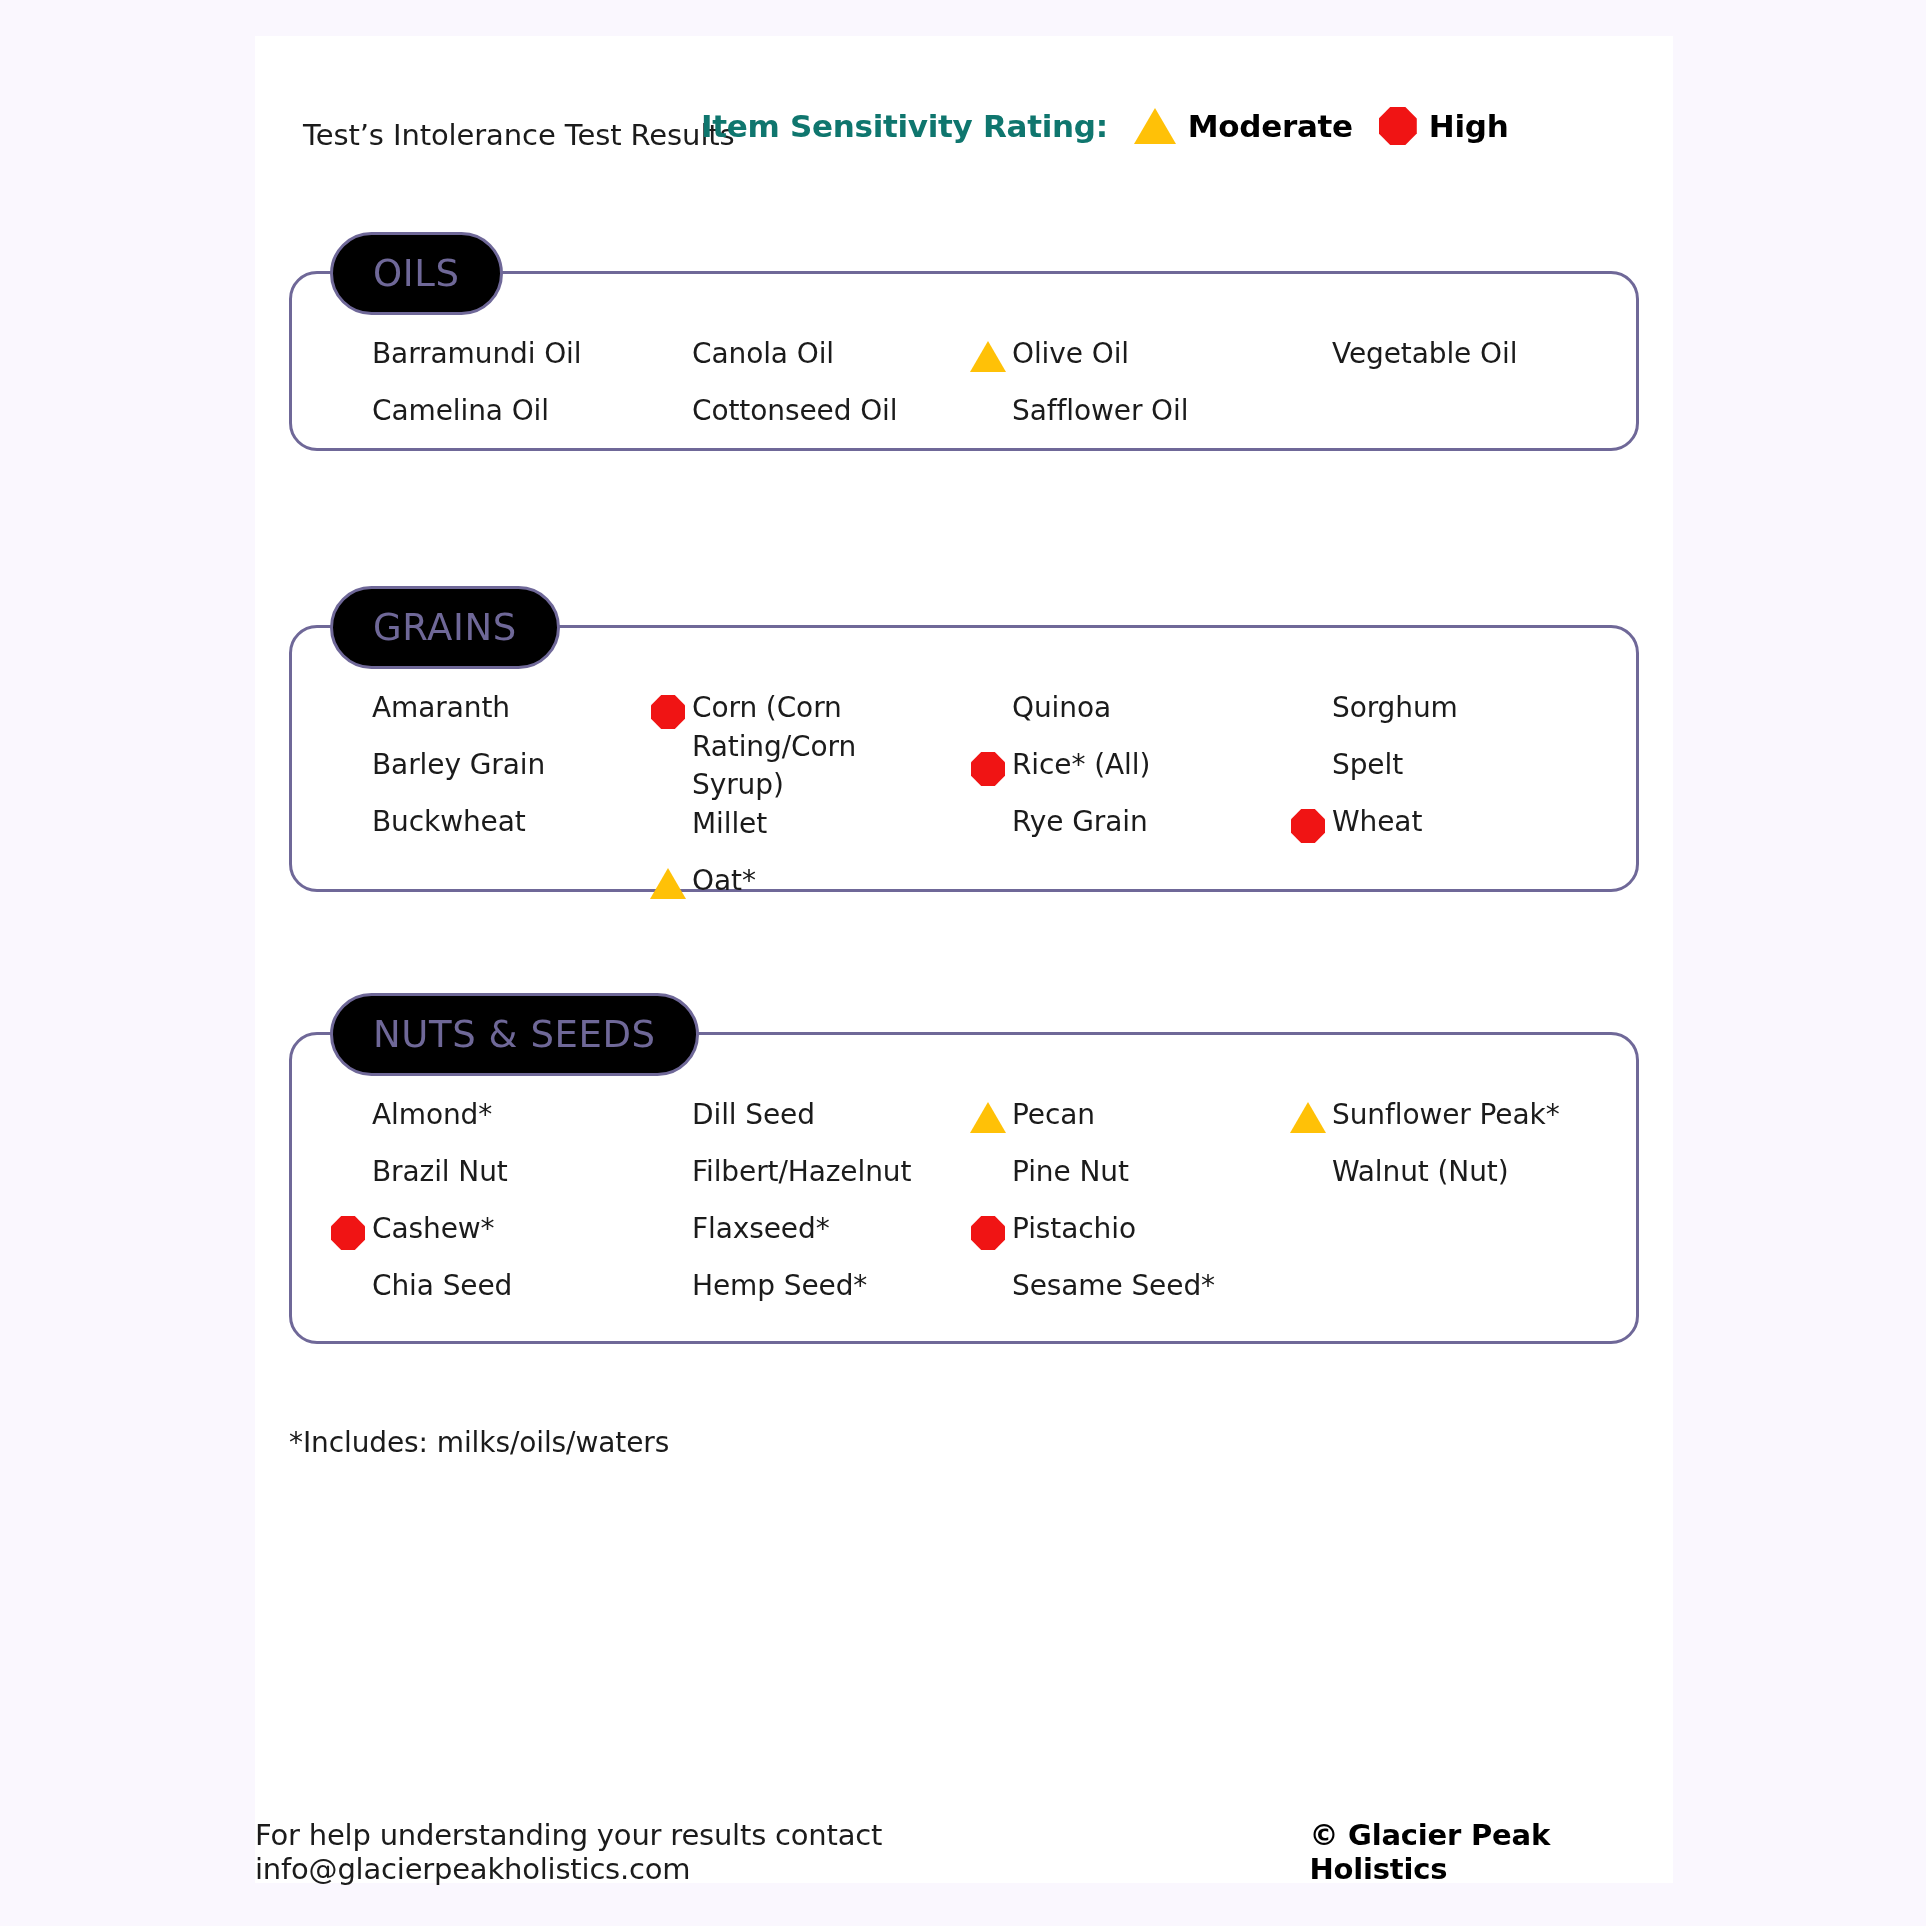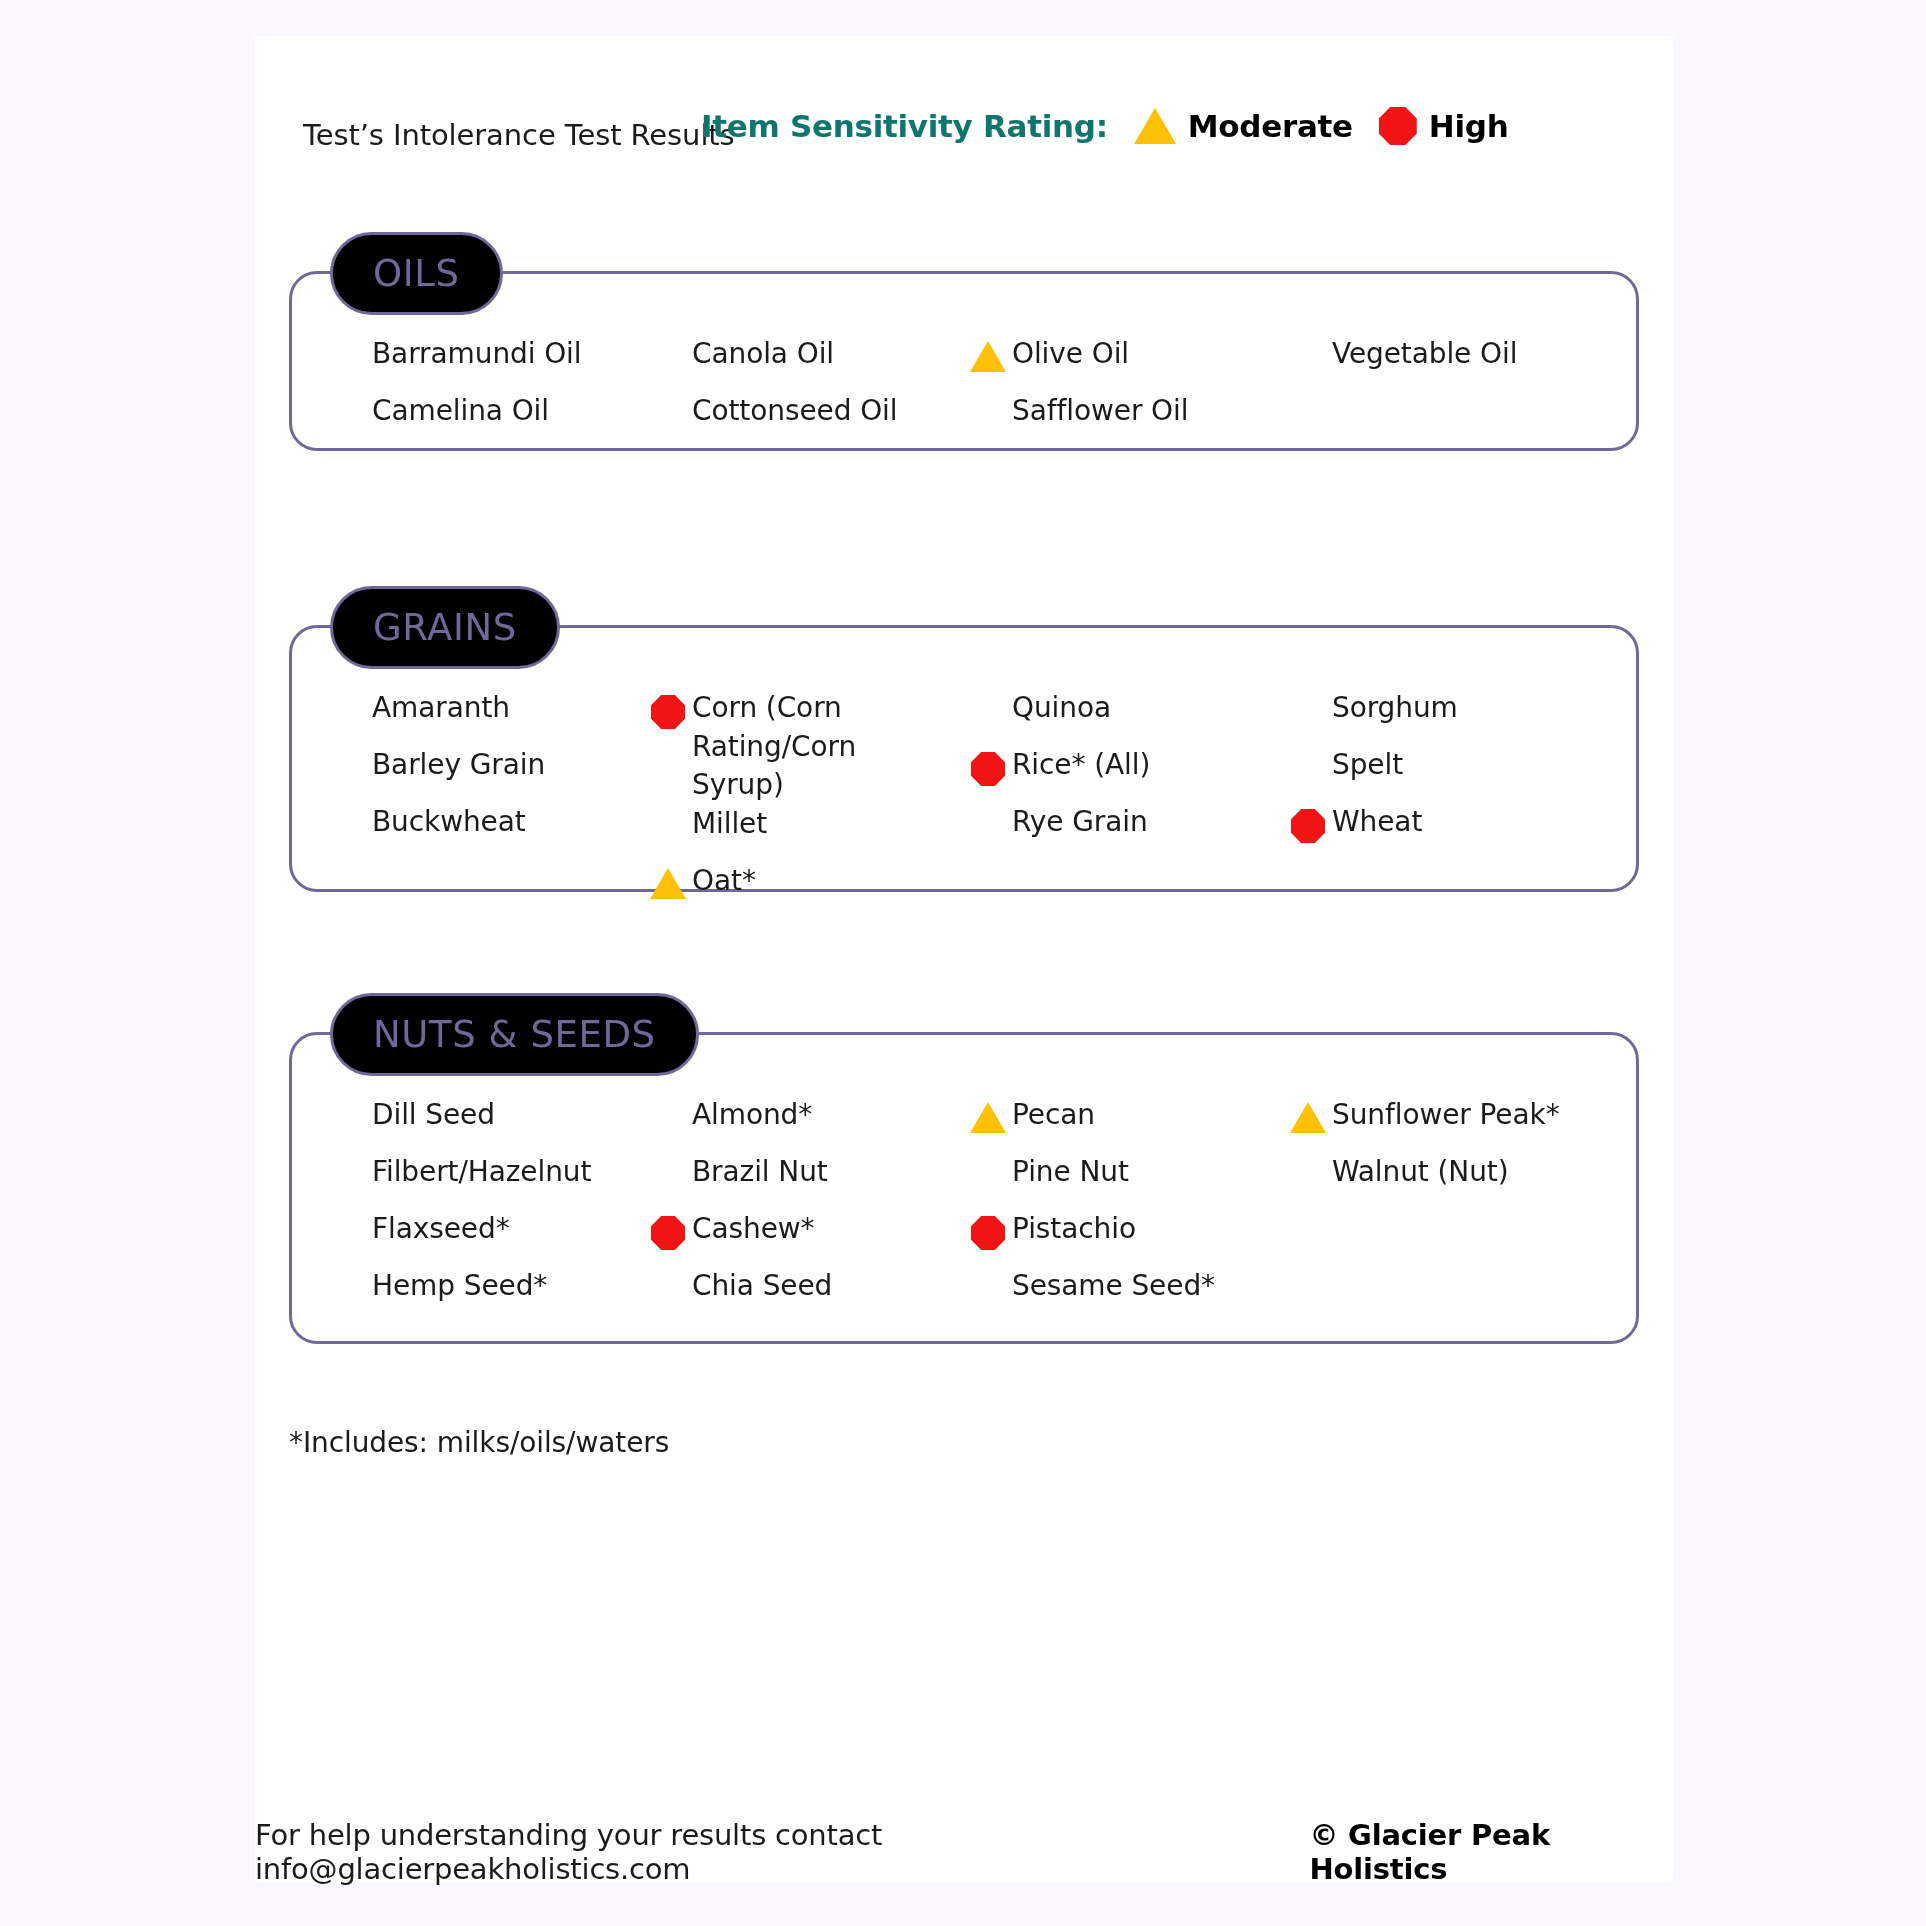--- a/index.html
+++ b/index.html
@@ -319,53 +319,53 @@
         </div>
       </div>
       <div class="section" style="top: 996px; height: 312px;">
         <div class="section-pill">
           <span>NUTS &amp; SEEDS</span>
         </div>
         <div class="grid">
           <div class="col">
             <div class="item">
               <span class="item-mark"></span>
+              <span class="item-label">Almond*</span>
+            </div>
+            <div class="item">
+              <span class="item-mark"></span>
+              <span class="item-label">Brazil Nut</span>
+            </div>
+            <div class="item">
+              <span class="item-mark">
+                <span class="oct sm"></span>
+              </span>
+              <span class="item-label">Cashew*</span>
+            </div>
+            <div class="item">
+              <span class="item-mark"></span>
+              <span class="item-label">Chia Seed</span>
+            </div>
+          </div>
+          <div class="col">
+            <div class="item">
+              <span class="item-mark"></span>
               <span class="item-label">Dill Seed</span>
             </div>
             <div class="item">
               <span class="item-mark"></span>
               <span class="item-label">Filbert/Hazelnut</span>
             </div>
             <div class="item">
               <span class="item-mark"></span>
               <span class="item-label">Flaxseed*</span>
             </div>
             <div class="item">
               <span class="item-mark"></span>
               <span class="item-label">Hemp Seed*</span>
-            </div>
-          </div>
-          <div class="col">
-            <div class="item">
-              <span class="item-mark"></span>
-              <span class="item-label">Almond*</span>
-            </div>
-            <div class="item">
-              <span class="item-mark"></span>
-              <span class="item-label">Brazil Nut</span>
-            </div>
-            <div class="item">
-              <span class="item-mark">
-                <span class="oct sm"></span>
-              </span>
-              <span class="item-label">Cashew*</span>
-            </div>
-            <div class="item">
-              <span class="item-mark"></span>
-              <span class="item-label">Chia Seed</span>
             </div>
           </div>
           <div class="col">
             <div class="item">
               <span class="item-mark">
                 <span class="tri sm"></span>
               </span>
               <span class="item-label">Pecan</span>
             </div>
             <div class="item">

